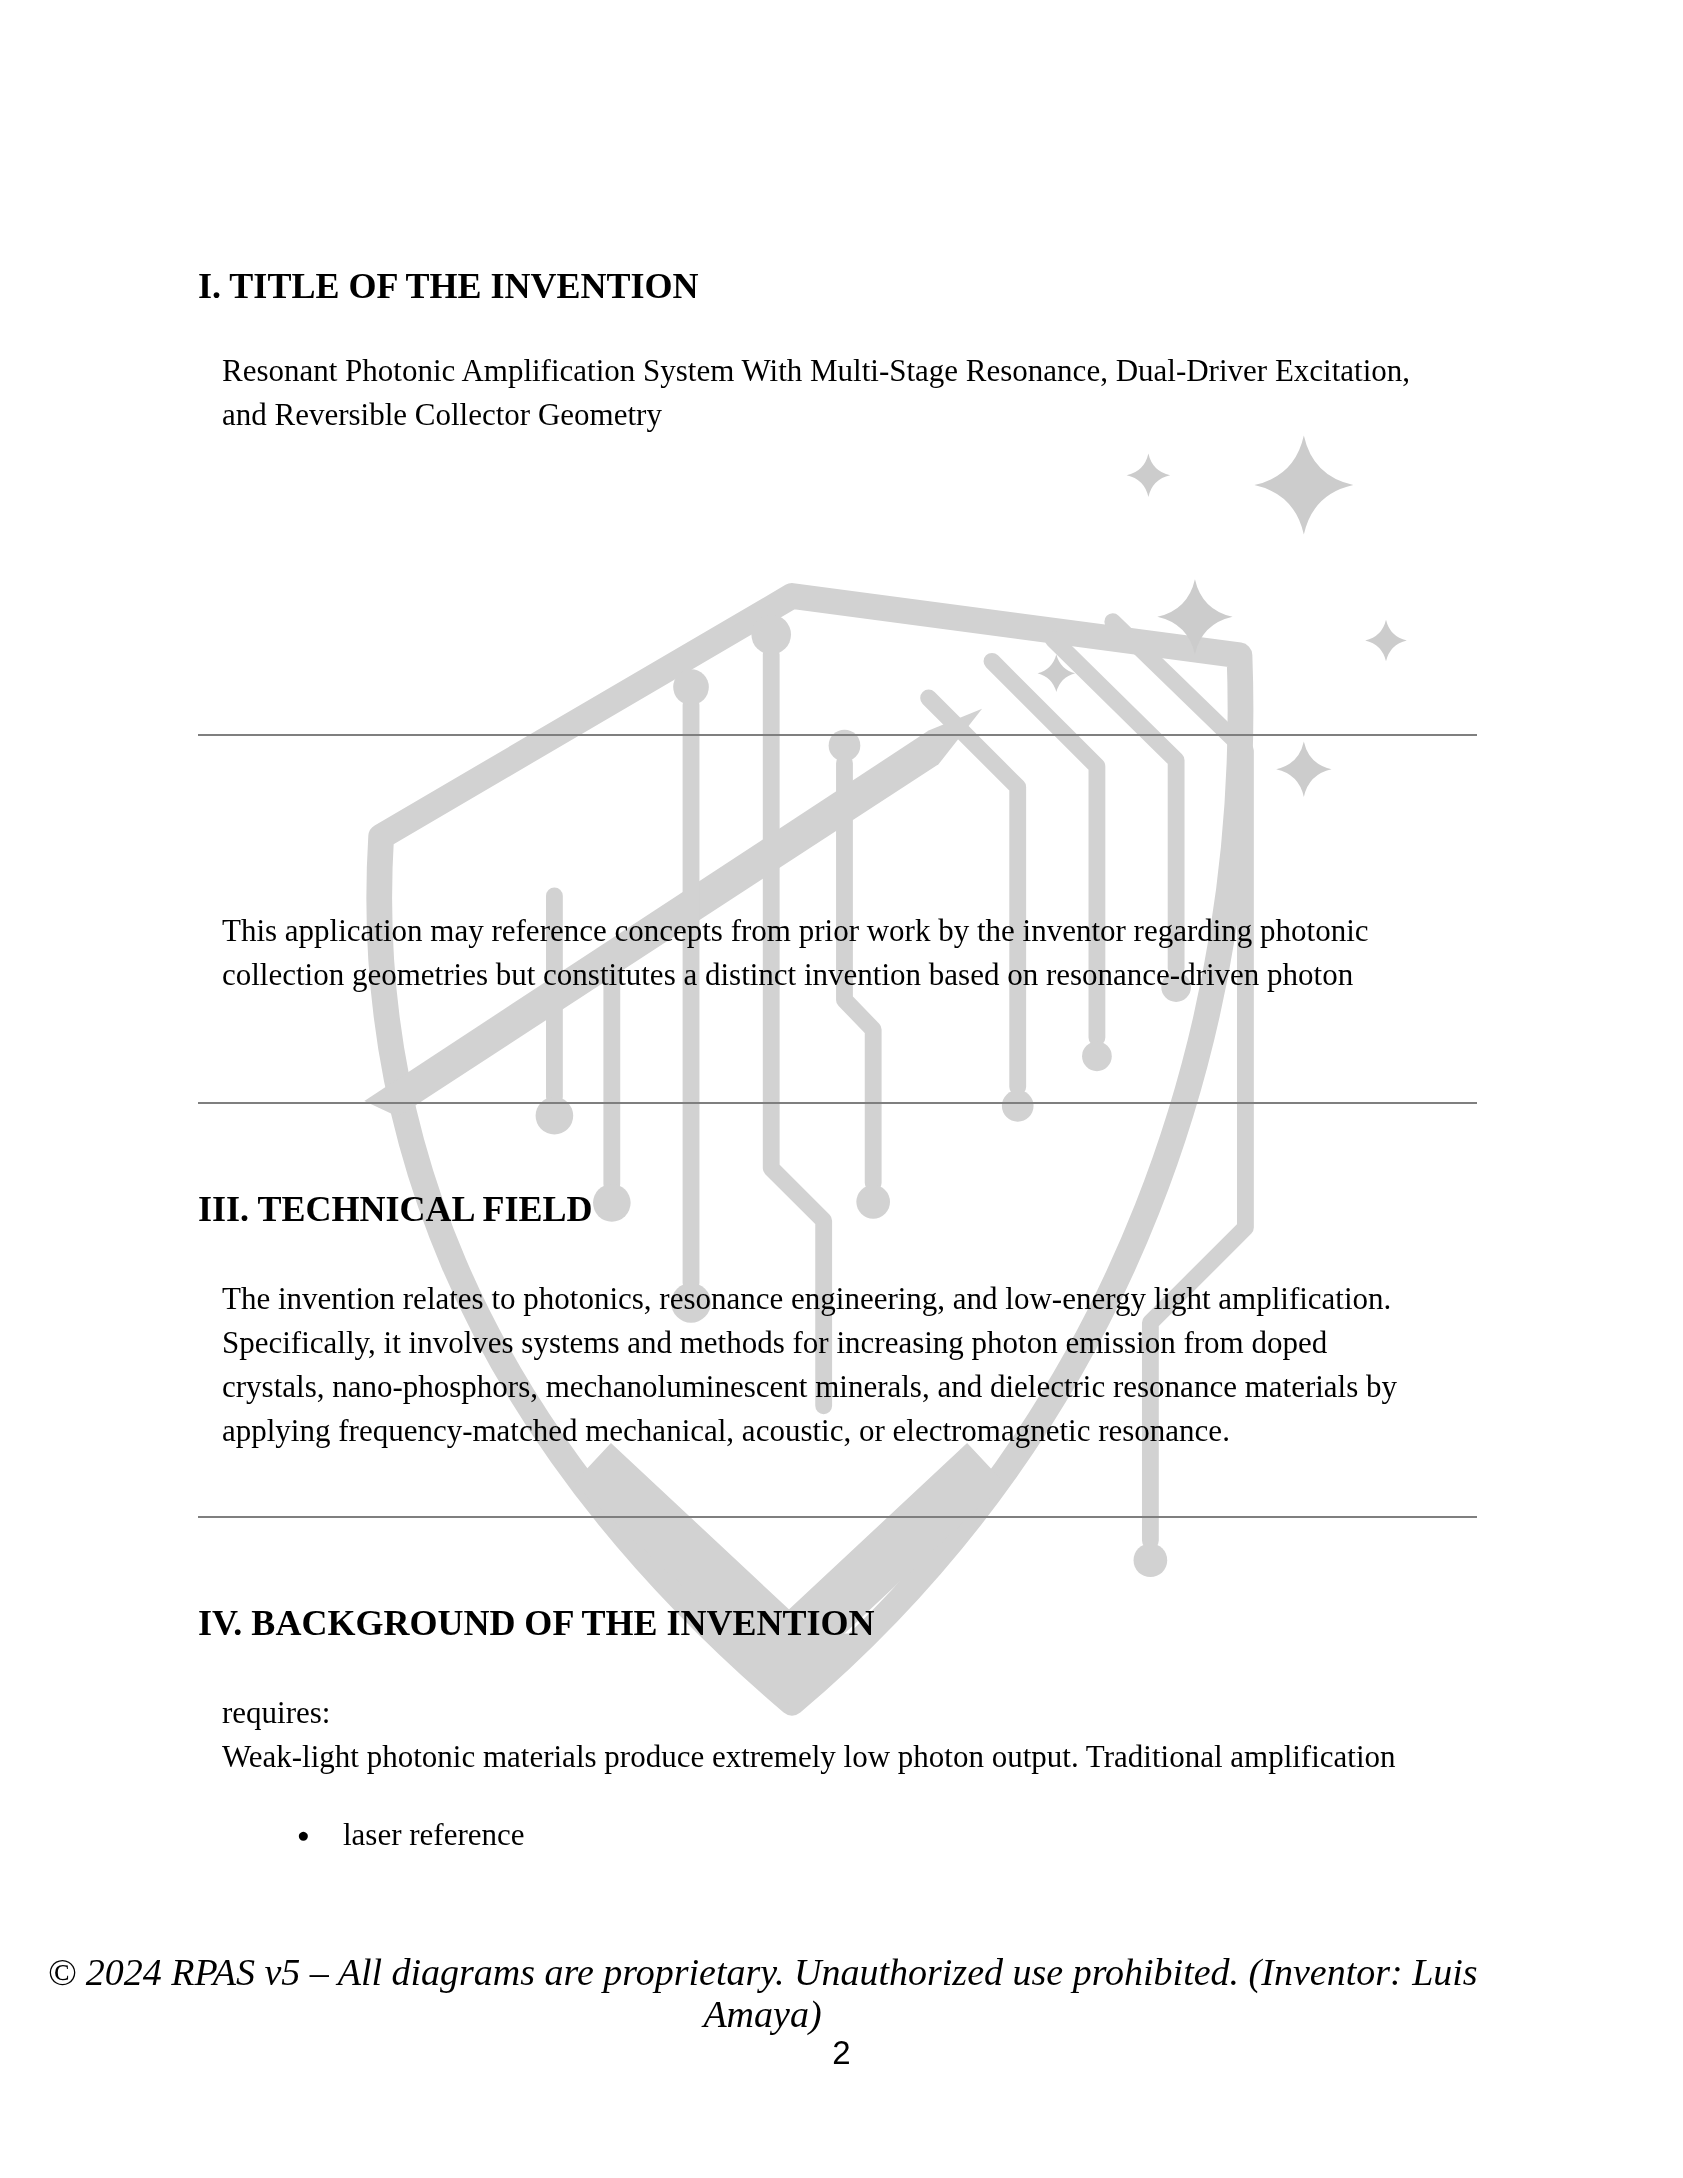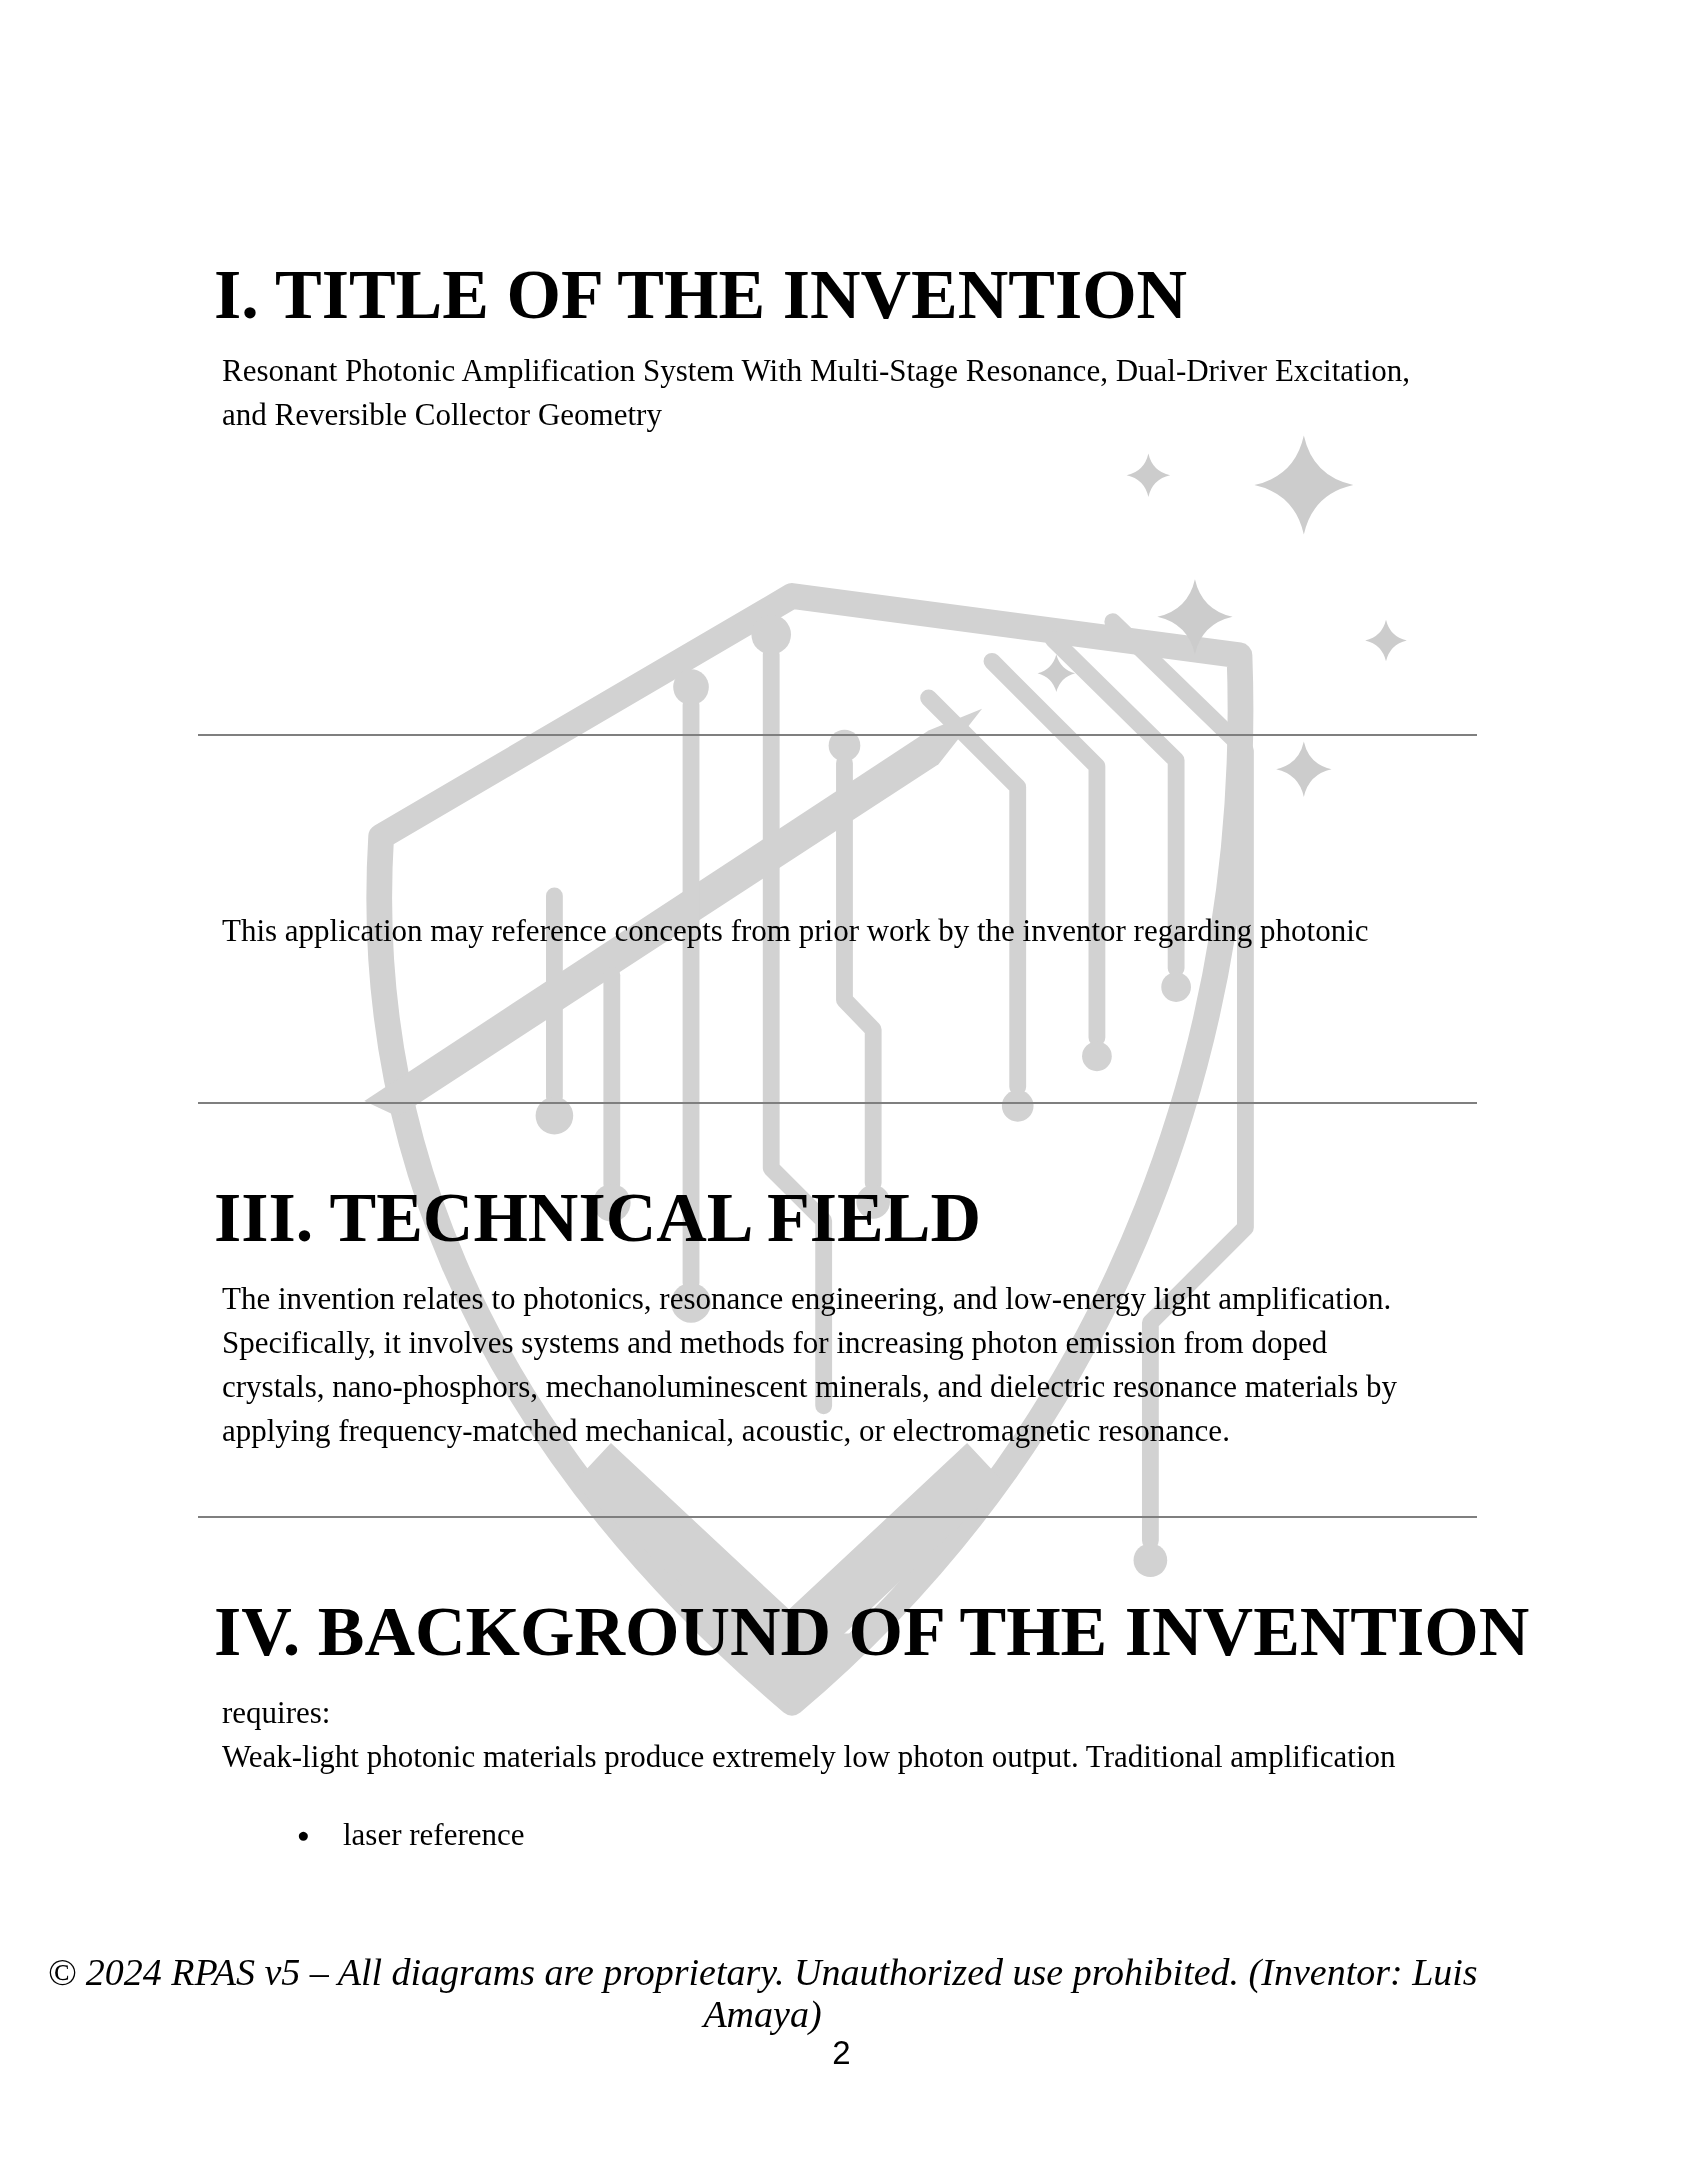--- a/index.html
+++ b/index.html
@@ -4,22 +4,22 @@
 <style>
   html,body { margin:0; padding:0; background:#ffffff; }
   .page {
     position:relative; width:1683px; height:2178px;
     background:#ffffff; overflow:hidden;
     font-family:"Liberation Serif","DejaVu Serif",serif; color:#000000;
   }
   .watermark { position:absolute; top:0; left:0; width:1683px; height:2178px; z-index:0; }
   .content { position:absolute; top:0; left:0; width:1683px; height:2178px; z-index:1; }
   .doc-heading {
-    position:absolute; left:214px; width:1297px;
-    font-weight:bold; font-size:70px; line-height:61px; white-space:nowrap;margin-top:8px;
+    position:absolute; left:198px; width:1297px;
+    font-weight:bold; font-size:36px; line-height:61px; white-space:nowrap;
   }
   .doc-para { position:absolute; left:198px; width:1307px; font-size:31px; line-height:44px; }
   .doc-para .line { white-space:nowrap;margin-left:24px; }
   .hrule { position:absolute; left:198px; width:1279px; height:0; border-top:2px solid #7f7f7f; }
   .bullet-row { position:absolute; left:198px; top:1813px; width:1287px; display:flex; align-items:flex-start; font-size:31px; line-height:44px; }
   .bullet-row .marker { margin-left:99px; width:46px; font-size:21px; line-height:44px; }
   .footer-line {
     position:absolute; left:0; top:1951px; width:1525px; text-align:center;
     font-family:Liberation Serif, serif; font-style:italic;
     font-size:38px; line-height:42px;
@@ -86,20 +86,21 @@
     <div class="doc-heading" style="top:256px">I. TITLE OF THE INVENTION</div>
     <div class="doc-para" style="top:349px">
       <div class="line">Resonant Photonic Amplification System With Multi-Stage Resonance, Dual-Driver Excitation,</div>
       <div class="line">and Reversible Collector Geometry</div>
     </div>
 
     <div class="hrule" style="top:734px"></div>
 
     <div class="doc-para" style="top:909px">
       <div class="line">This application may reference concepts from prior work by the inventor regarding photonic</div>
+      <div class="line">collection geometries but constitutes a distinct invention based on resonance-driven photon</div>
     </div>
 
     <div class="hrule" style="top:1102px"></div>
 
     <div class="doc-heading" style="top:1179px">III. TECHNICAL FIELD</div>
     <div class="doc-para" style="top:1277px">
       <div class="line">The invention relates to photonics, resonance engineering, and low-energy light amplification.</div>
       <div class="line">Specifically, it involves systems and methods for increasing photon emission from doped</div>
       <div class="line">crystals, nano-phosphors, mechanoluminescent minerals, and dielectric resonance materials by</div>
       <div class="line">applying frequency-matched mechanical, acoustic, or electromagnetic resonance.</div>

